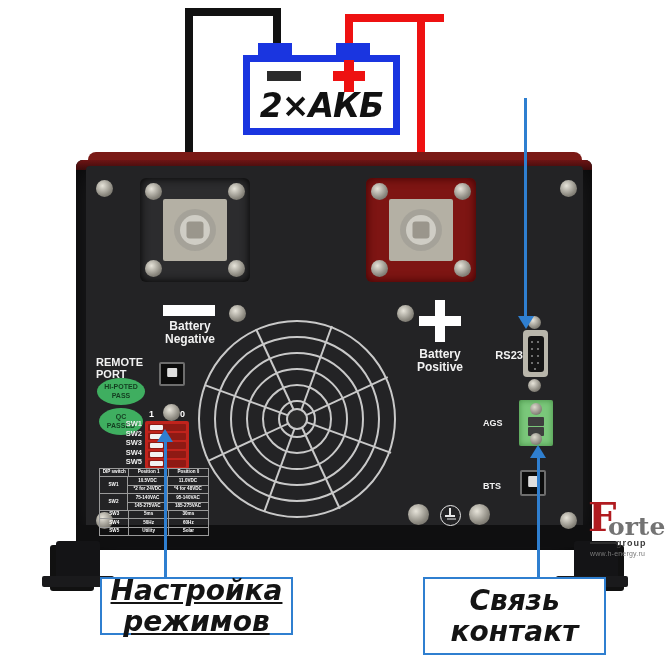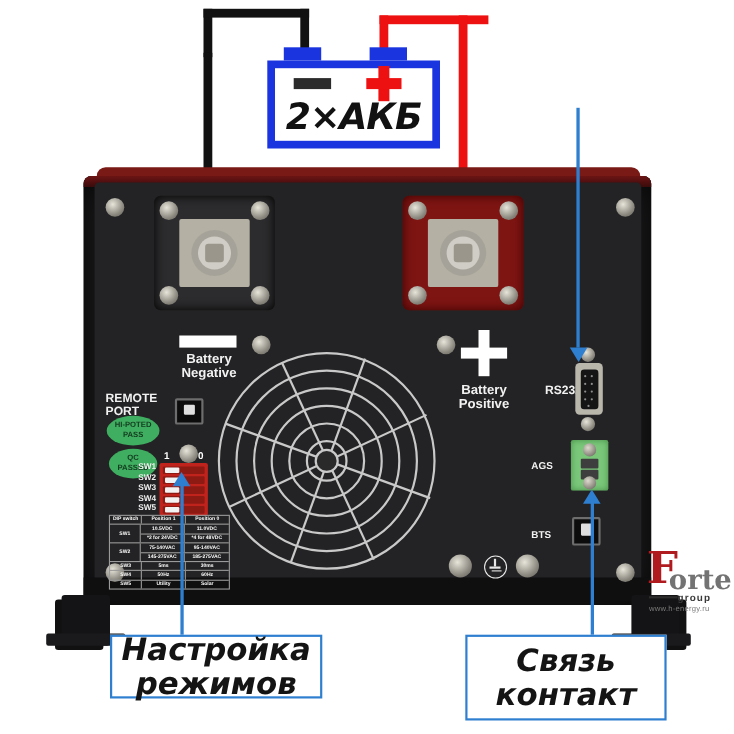--- a/index.html
+++ b/index.html
@@ -18,21 +18,21 @@
   .minus-sign{position:absolute;left:267px;top:71px;width:34px;height:10px;background:#2b2b2b;}
   .plus-sign{position:absolute;left:333px;top:60px;width:32px;height:32px;}
   .plus-sign:before,.plus-sign:after{content:"";position:absolute;background:#ee1111;}
   .plus-sign:before{left:11px;top:0;width:10px;height:32px;}
   .plus-sign:after{left:0;top:11px;width:32px;height:10px;}
 
   
   .callout{position:absolute;border:2px solid #2f7fd0;background:#ffffff;box-sizing:border-box;display:flex;align-items:center;justify-content:center;text-align:center;font-style:italic;font-weight:bold;color:#141414;font-family:"DejaVu Sans",sans-serif;line-height:1.12;}
   .callout span{display:block;}
   .c-pc{left:437px;top:44px;width:176px;height:54px;font-size:27px;}
-  .c-modes{left:100px;top:577px;width:193px;height:58px;font-size:28px;}
+  .c-modes{left:100px;top:577px;width:193px;height:58px;font-size:28px;text-decoration:underline;}
   .c-dry{left:423px;top:577px;width:183px;height:78px;font-size:28px;}
 
   .lead{position:absolute;background:#2f7fd0;width:3px;}
   .arrow{position:absolute;width:0;height:0;border-left:8px solid transparent;border-right:8px solid transparent;}
   .arrow-up{border-bottom:13px solid #2f7fd0;}
   .arrow-down{border-top:13px solid #2f7fd0;}
 
   
   .device{position:absolute;left:76px;top:160px;width:516px;height:390px;background:#1d1d1f;border-radius:7px;
            box-shadow:inset 0 0 40px #000;}

